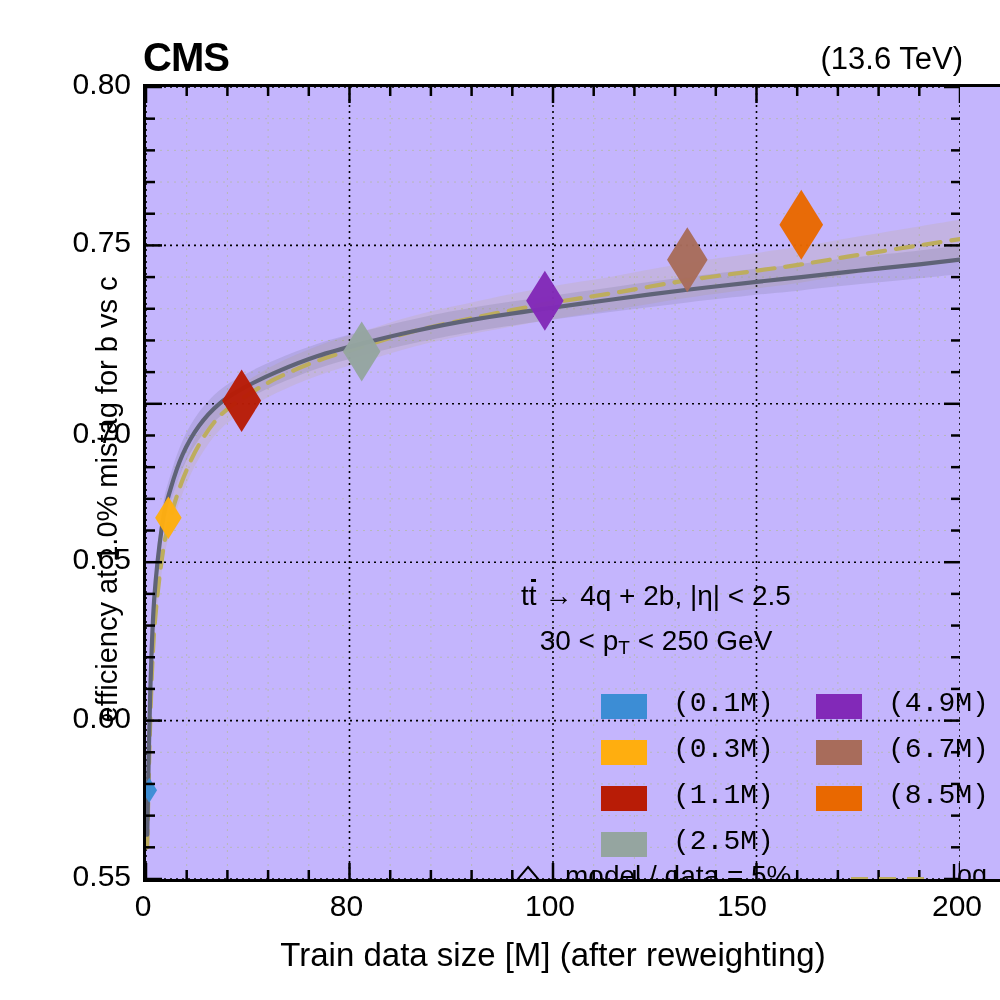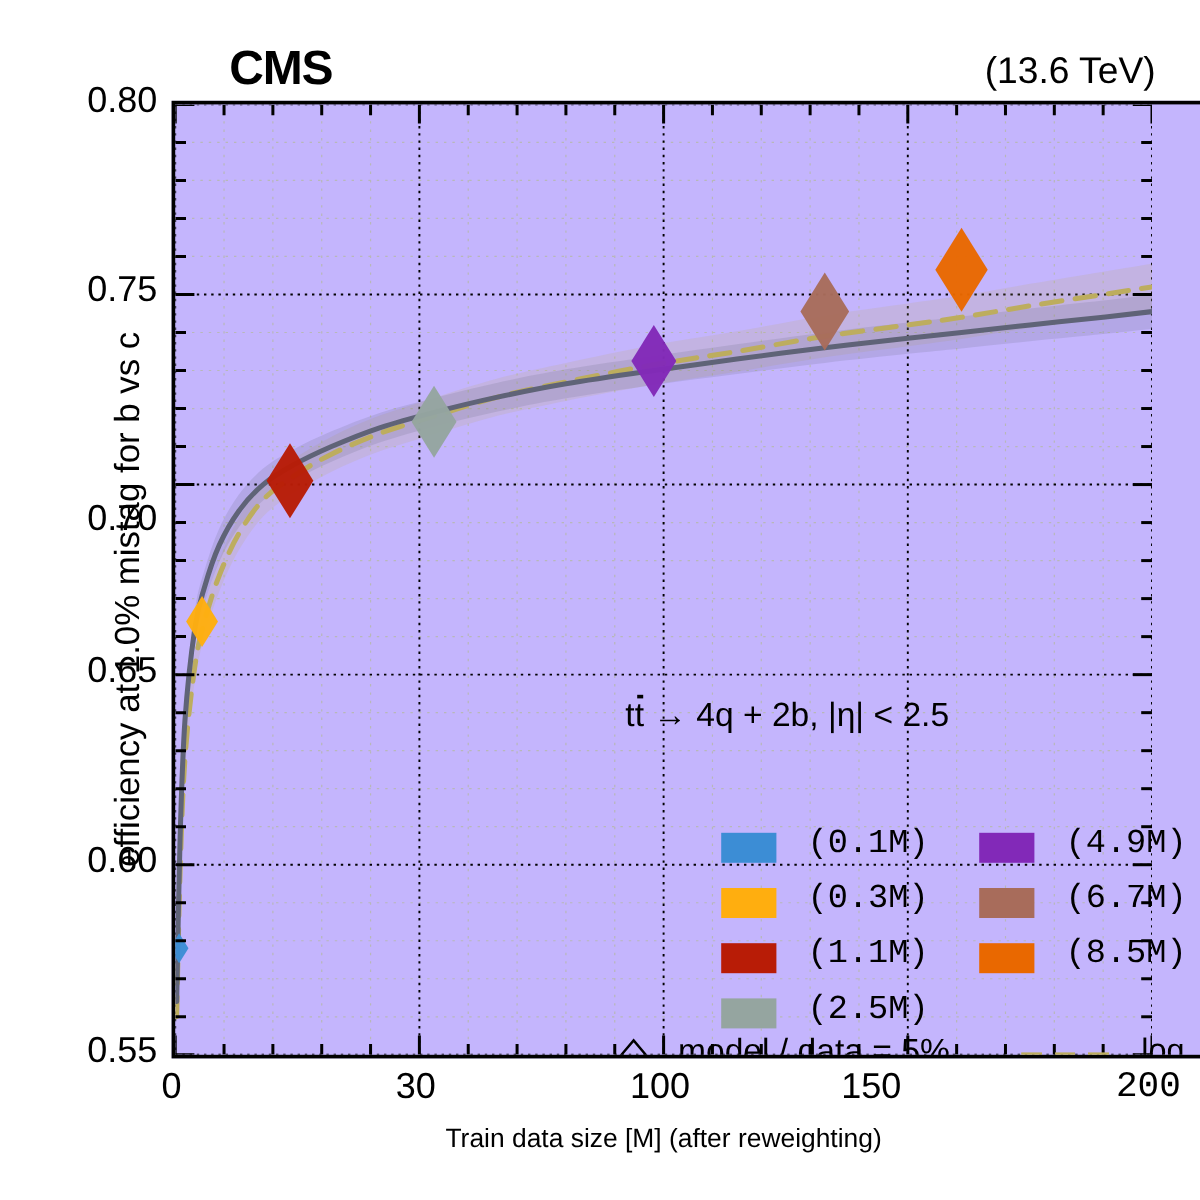--- a/index.html
+++ b/index.html
@@ -1,28 +1,28 @@
 <!DOCTYPE html>
 <html><head>
 <meta charset="utf-8">
 <style>
   html,body{margin:0;padding:0;background:#fff;}
   body{width:1000px;height:1000px;font-family:"Liberation Sans",sans-serif;color:#000;overflow:hidden;}
   #root{position:relative;width:1000px;height:1000px;}
 
   
   .hdr{position:absolute;left:143px;top:34px;width:820px;height:46px;}
-  .cms{position:absolute;left:0;top:0;font-size:40px;font-weight:bold;letter-spacing:-1px;line-height:46px;margin-left:48px;}
+  .cms{position:absolute;left:0;top:0;font-size:40px;font-weight:bold;letter-spacing:-1px;line-height:46px;}
   .simprel{position:absolute;left:117px;top:1px;font-size:33px;font-style:italic;line-height:46px;}
   .lumi{position:absolute;right:0;top:2px;font-size:31px;line-height:46px;text-align:left;}
 
   
   .ylab{position:absolute;left:-243px;top:483px;width:700px;text-align:center;
         font-size:29px;transform:rotate(-90deg);transform-origin:center center;white-space:nowrap;}
-  .xlab{position:absolute;left:143px;top:936px;width:820px;text-align:center;font-size:22px;white-space:nowrap;}
+  .xlab{position:absolute;left:143px;top:936px;width:820px;text-align:center;font-size:33px;white-space:nowrap;}
 
   .ytick{position:absolute;right:0;font-size:30px;text-align:right;white-space:nowrap;transform:translateY(-50%);}
   .ytickwrap{position:absolute;left:0;top:0;width:131px;height:1000px;}
   .xtick{position:absolute;top:889px;font-size:30px;text-align:center;transform:translateX(-50%);white-space:nowrap;}
 
   
   #plot{position:absolute;left:143px;top:84px;width:915px;height:798px;
         border:3px solid #000;box-sizing:border-box;background:#c4b5fd;overflow:hidden;}
   #svgmain{position:absolute;left:0;top:0;}
 
@@ -237,20 +237,23 @@
           <line x1="0" y1="31.680000000000064" x2="9" y2="31.680000000000064" stroke="#000" stroke-width="2.5"></line>
           <line x1="814" y1="31.680000000000064" x2="805" y2="31.680000000000064" stroke="#000" stroke-width="2.5"></line>
           <line x1="0" y1="0" x2="16" y2="0" stroke="#000" stroke-width="2.5"></line>
           <line x1="814" y1="0" x2="798" y2="0" stroke="#000" stroke-width="2.5"></line>
         </g>
     </svg>
 
     <div class="ann annline1">
       <span>t</span><span class="tbar">t</span><span> → 4q + 2b, |η| &lt; 2.5</span>
     </div>
+    <div class="ann annline2">
+      <span>30 &lt; p</span><sub class="pt">T</sub><span> &lt; 250 GeV</span>
+    </div>
 
     <div class="szleg">
       <div id="szcolA" style="position: relative;">
           <div class="szrow colA">
             <div class="swatch" style="background: rgb(60, 141, 213);"></div>
             <div class="szlabel">(0.1M)</div>
           </div>
           <div class="szrow colA">
             <div class="swatch" style="background: rgb(255, 174, 15);"></div>
             <div class="szlabel">(0.3M)</div>
@@ -288,17 +291,17 @@
               </svg></div>
             <div class="btxt">model / data = 5%</div>
             <div class="bline" style="background: repeating-linear-gradient(to right, rgb(189, 173, 94) 0px, rgb(189, 173, 94) 17px, transparent 17px, transparent 28px);"></div>
             <div class="blabel">log</div>
           </div>
         </div>
     </div>
   </div>
 
 <div class="xtick" style="left: 143px;">0</div>
-    <div class="xtick" style="left: 346.5px;">30</div>
+    <div class="xtick" style="left: 346.5px;">80</div>
     <div class="xtick" style="left: 550px;">100</div>
-    <div class="xtick" style="left: 726px;">150</div>
-    <div class="xtick" style="left: 957px; font-family: Liberation Mono, monospace;">200</div>
+    <div class="xtick" style="left: 742px;">150</div>
+    <div class="xtick" style="left: 957px;">200</div>
   </div>
 
 </body></html>

